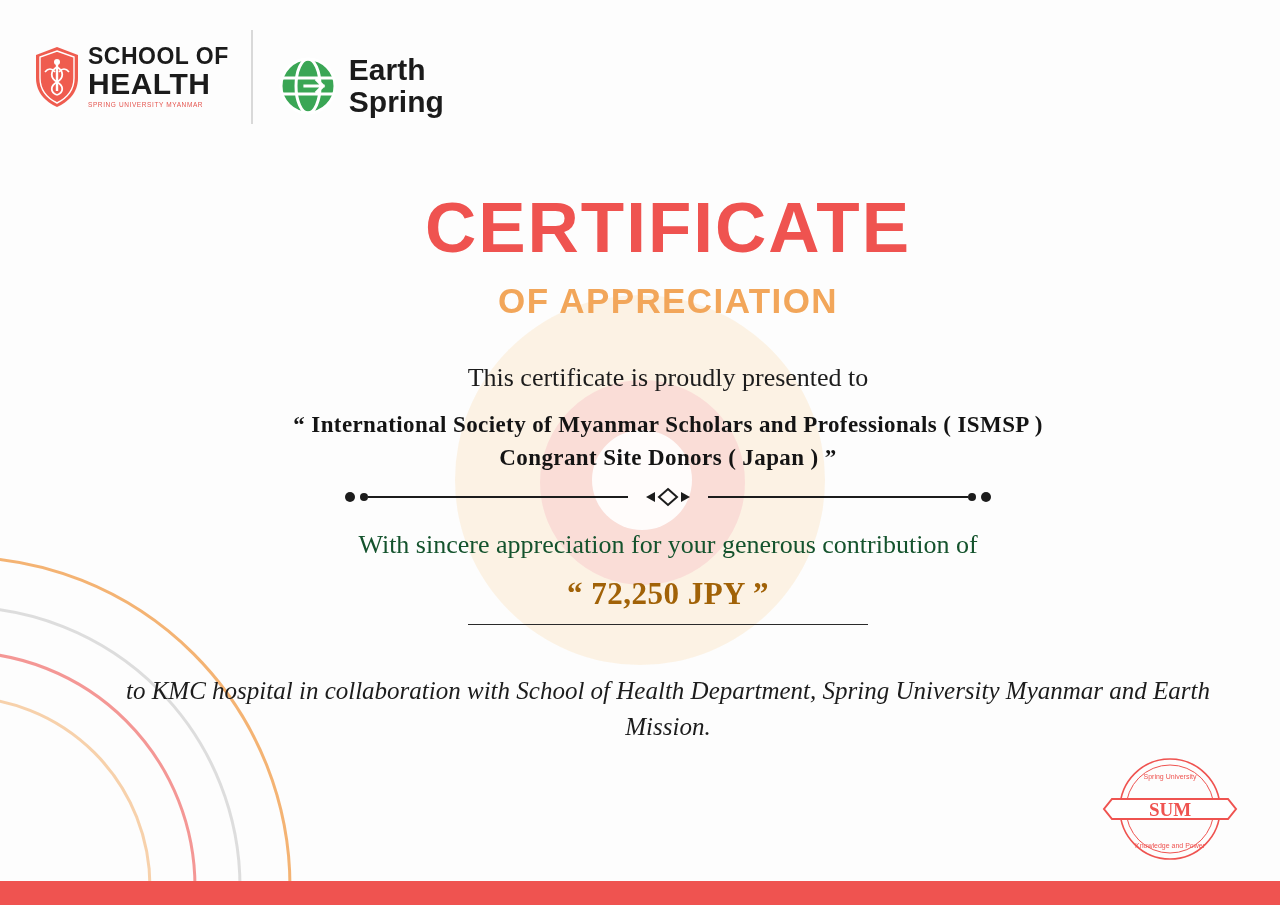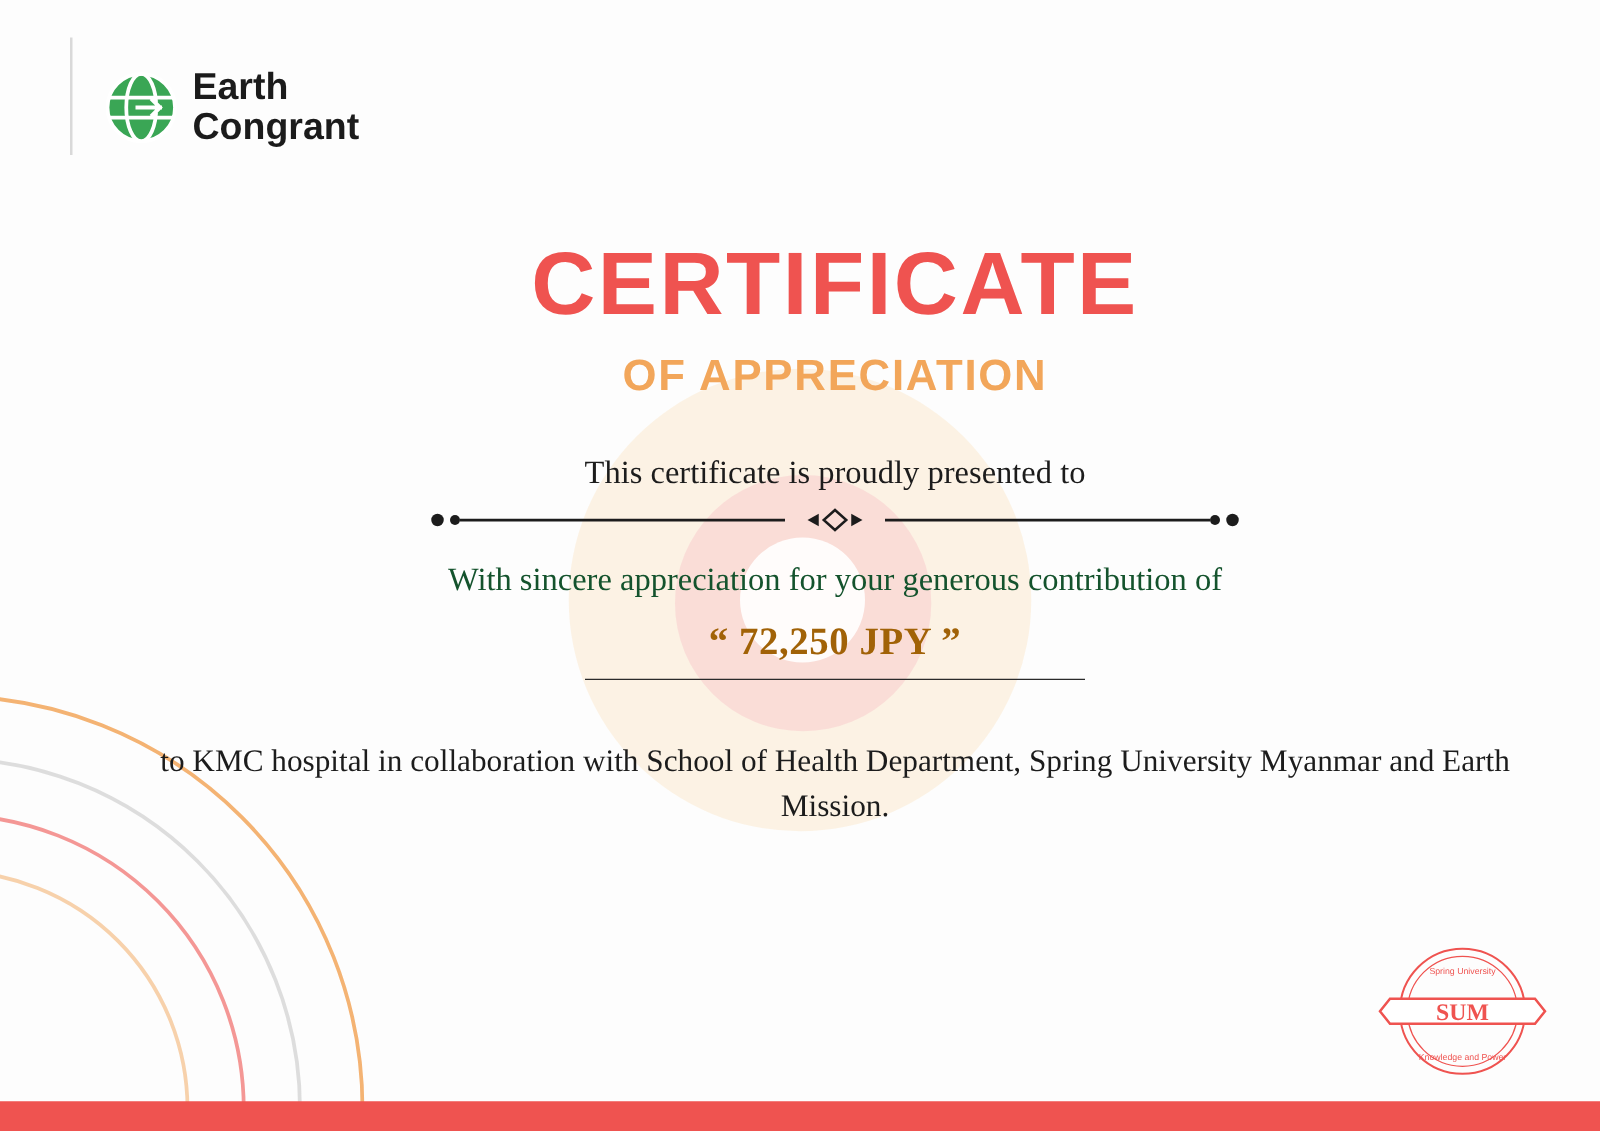--- a/index.html
+++ b/index.html
@@ -207,20 +207,21 @@
     width: 400px;
     height: 1px;
     background: #2a2a2a;
   }
   .closing {
     margin: 48px auto 0;
     width: 1120px;
     font-size: 25px;
     line-height: 1.42;
     color: #1c1c1c;
+    font-style: italic;
   }
 
   
   .seal {
     position: absolute;
     right: 34px;
     bottom: 40px;
     width: 152px;
     height: 112px;
     z-index: 2;
@@ -236,44 +237,62 @@
   <div class="watermark-hole"></div>
 
   <svg class="arcs" viewBox="0 0 420 330">
     <path d="M380 330 A 330 330 0 0 0 50 0" fill="none" stroke="#f2a65a" stroke-width="3" opacity="0.85"></path>
     <path d="M330 330 A 280 280 0 0 0 50 50" fill="none" stroke="#d9d9d9" stroke-width="3" opacity="0.9"></path>
     <path d="M285 330 A 235 235 0 0 0 50 95" fill="none" stroke="#ef5350" stroke-width="3" opacity="0.6"></path>
     <path d="M240 330 A 190 190 0 0 0 50 140" fill="none" stroke="#f2a65a" stroke-width="3" opacity="0.5"></path>
   </svg>
 
   <div class="header">
+    <div class="logo-soh">
+      <svg class="soh-shield" viewBox="0 0 46 62">
+        <path d="M23 1 L44 9 V32 C44 47 34 56 23 61 C12 56 2 47 2 32 V9 Z" fill="#ef5c4f"></path>
+        <path d="M23 5 L40 11 V32 C40 45 32 52.5 23 57 C14 52.5 6 45 6 32 V11 Z" fill="#ef5c4f" stroke="#ffffff" stroke-width="1.4"></path>
+        <circle cx="23" cy="16" r="3" fill="#ffffff"></circle>
+        <rect x="21.8" y="18" width="2.4" height="27" fill="#ffffff"></rect>
+        <path d="M23 21 C16 25 16 32 23 36 C30 40 30 46 23 49" fill="none" stroke="#ffffff" stroke-width="1.8"></path>
+        <path d="M23 21 C30 25 30 32 23 36 C16 40 16 46 23 49" fill="none" stroke="#ffffff" stroke-width="1.8"></path>
+        <path d="M11 26 C14 22 18 22 21 26" fill="none" stroke="#ffffff" stroke-width="1.6"></path>
+        <path d="M35 26 C32 22 28 22 25 26" fill="none" stroke="#ffffff" stroke-width="1.6"></path>
+      </svg>
+      <div class="soh-text">
+        <div class="soh-line1">SCHOOL OF</div>
+        <div class="soh-line2">HEALTH</div>
+        <div class="soh-line3">SPRING UNIVERSITY MYANMAR</div>
+      </div>
+    </div>
 
     <div class="divider-v"></div>
 
     <div class="logo-em">
       <svg class="em-globe" viewBox="0 0 58 58">
         <circle cx="29" cy="29" r="27" fill="#3aa655"></circle>
         <circle cx="29" cy="29" r="27" fill="none" stroke="#ffffff" stroke-width="3"></circle>
         <ellipse cx="29" cy="29" rx="12" ry="27" fill="none" stroke="#ffffff" stroke-width="3"></ellipse>
         <line x1="3" y1="21" x2="55" y2="21" stroke="#ffffff" stroke-width="3"></line>
         <line x1="3" y1="37" x2="55" y2="37" stroke="#ffffff" stroke-width="3"></line>
         <rect x="26" y="25" width="18" height="8" fill="#3aa655"></rect>
         <path d="M26 29 H44 M38 23 L44 29 L38 35" fill="none" stroke="#ffffff" stroke-width="3.2" stroke-linecap="square"></path>
       </svg>
       <div class="em-text">
         <div>Earth</div>
-        <div>Congrant</div>
+        <div>Spring</div>
       </div>
     </div>
   </div>
 
   <div class="body-wrap">
     <div class="title">CERTIFICATE</div>
     <div class="subtitle">OF APPRECIATION</div>
     <div class="presented">This certificate is proudly presented to</div>
+    <div class="recipient">“ International Society of Myanmar Scholars and Professionals ( ISMSP ) Congrant Site Donors ( Japan ) ”</div>
 
     <div class="rule">
       <svg viewBox="0 0 680 22" width="680" height="22">
         <line x1="40" y1="11" x2="300" y2="11" stroke="#1c1c1c" stroke-width="2.2"></line>
         <line x1="380" y1="11" x2="640" y2="11" stroke="#1c1c1c" stroke-width="2.2"></line>
         <circle cx="22" cy="11" r="5" fill="#1c1c1c"></circle>
         <circle cx="36" cy="11" r="4" fill="#1c1c1c"></circle>
         <circle cx="658" cy="11" r="5" fill="#1c1c1c"></circle>
         <circle cx="644" cy="11" r="4" fill="#1c1c1c"></circle>
         <path d="M340 3 L349 11 L340 19 L331 11 Z" fill="none" stroke="#1c1c1c" stroke-width="2"></path>

